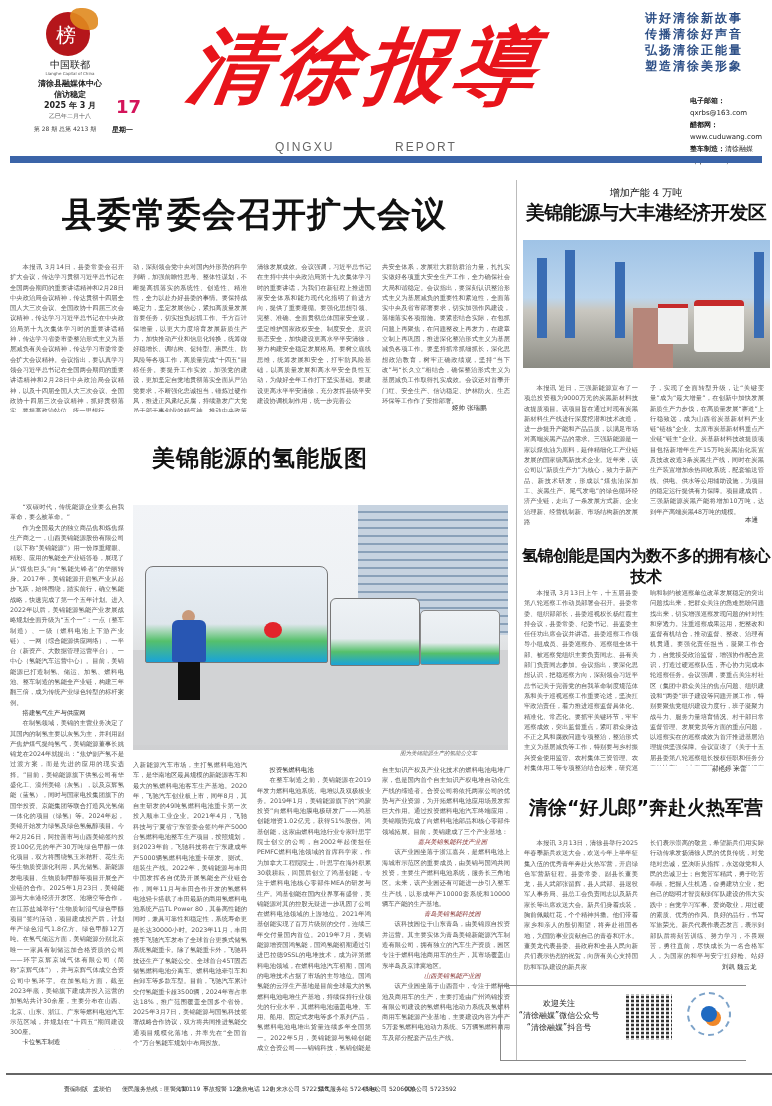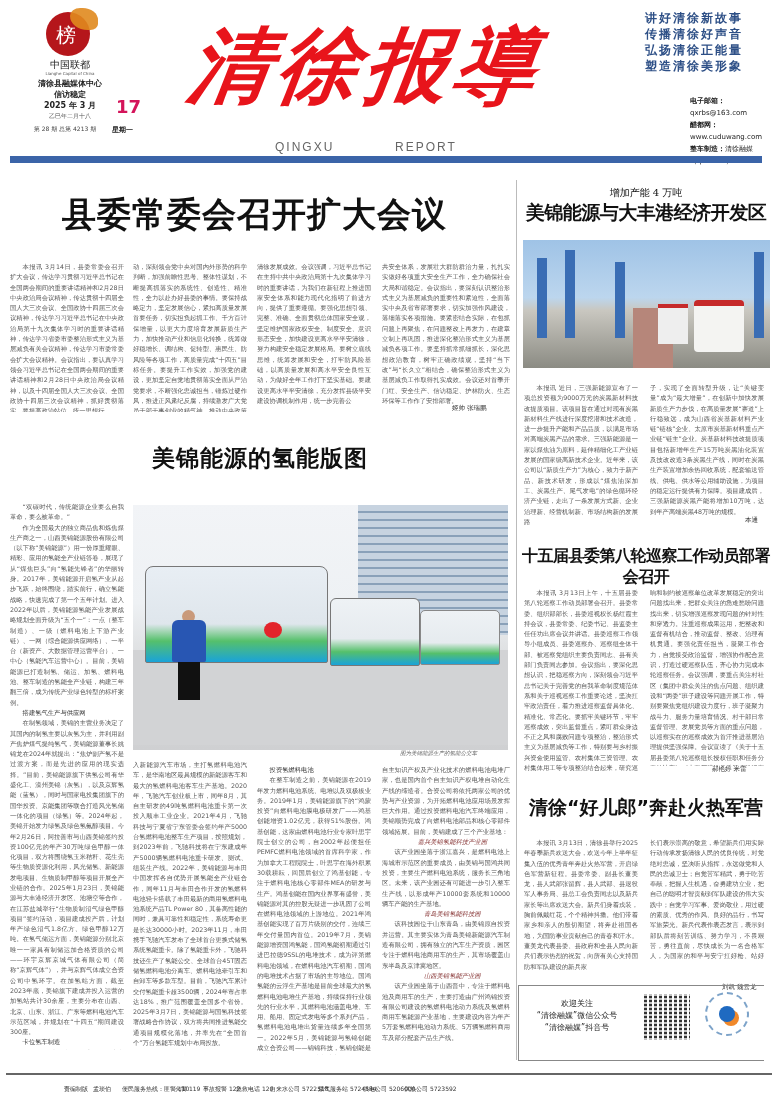--- a/index.html
+++ b/index.html
@@ -61,21 +61,21 @@
   .person .coat { position: absolute; left: 0; top: 10px; width: 34px; height: 42px; background: #2856b3; border-radius: 6px 6px 2px 2px; }
   .person .head { position: absolute; left: 10px; top: 0; width: 13px; height: 13px; border-radius: 50%; background: #c99a7b; }
   .person .legs { position: absolute; left: 6px; top: 52px; width: 22px; height: 38px; background: #111; }
   .caption { left: 400px; top: 750px; font-size: 5.5px; color: #666; font-family: "DejaVu Serif", serif; font-style: italic; }
 
   .h-right2 { left: 520px; top: 546px; width: 252px; text-align: center; font-size: 16px; font-weight: bold; color: #111; letter-spacing: -0.5px; }
   .h-right3 { left: 520px; top: 795px; width: 252px; text-align: center; font-size: 19px; font-weight: bold; color: #111; }
 
   .divider-v { background: #bbb; width: 1px; }
 
-  .promo { left: 518px; top: 985px; width: 246px; height: 76px; border: 1px solid #888; border-right: none; }
+  .promo { left: 500px; top: 985px; width: 246px; height: 76px; border: 1px solid #888; border-right: none; }
   .promo .txt { position: absolute; left: 8px; top: 12px; width: 100px; text-align: center; font-size: 8px; line-height: 12px; color: #222; }
   .promo .qr { position: absolute; left: 125px; top: 8px; width: 46px; height: 46px; background: repeating-linear-gradient(90deg, #111 0 3px, #fff 3px 5px), #fff; opacity: 0.85; }
   .promo .qr::after { content: ""; position: absolute; left: 0; top: 0; width: 100%; height: 100%; background: repeating-linear-gradient(0deg, rgba(255,255,255,0.7) 0 2px, transparent 2px 4px); }
   .promo .qr2 { position: absolute; left: 186px; top: 6px; width: 44px; height: 44px; border-radius: 50%; border: 2px dashed #7da3c9; }
   .promo .qr2::after { content: ""; position: absolute; left: 12px; top: 12px; width: 16px; height: 16px; border-radius: 50%; background: #1f6ac1; box-shadow: 4px 4px 0 #f0882a; }
 
   .footer-bar { left: 6px; top: 1073px; width: 766px; height: 2px; background: #666; }
   .footer { left: 0; top: 1085px; width: 772px; font-size: 6px; color: #333; }
   .footer span { position: absolute; white-space: nowrap; }
 </style>
@@ -187,37 +187,37 @@
 <div class="abs body-col" style="left:382px; top:765px; width:128px; height:290px;">
   <p style="text-indent:0">自主知识产权及产业化技术的燃料电池电堆厂家，也是国内首个自主知识产权电堆自动化生产线的缔造者。合资公司将依托两家公司的优势与产业资源，为开拓燃料电池应用场景发挥巨大作用。通过投资燃料电池汽车终端应用，美锦顺势完成了向燃料电池部品和核心零部件领域拓展。目前，美锦建成了三个产业基地：</p>
   <p style="text-align:center; color:#8a3a3a; font-style:italic;">嘉兴美锦氢能科技产业园</p>
   <p>该产业园坐落于浙江嘉兴，是燃料电池上海城市示范区的重要成员，由美锦与国鸿共同投资，主要生产燃料电池系统，服务长三角地区。未来，该产业园还有可能进一步引入整车生产线，以形成年产10000套系统和10000辆车产能的生产基地。</p>
   <p style="text-align:center; color:#8a3a3a; font-style:italic;">青岛美锦氢能科技园</p>
   <p>该科技园位于山东青岛，由美锦原自投资并运营。其主要实体为青岛美锦新能源汽车制造有限公司，拥有独立的汽车生产资质，园区专注于燃料电池商用车的生产，其市场覆盖山东半岛及京津冀地区。</p>
   <p style="text-align:center; color:#8a3a3a; font-style:italic;">山西美锦氢能产业园</p>
   <p>该产业园坐落于山西晋中，专注于燃料电池及商用车的生产，主要打造由广州鸿锦投资有限公司建设的氢燃料电池动力系统及氢燃料商用车氢能源产业基地，主要建设内容为年产5万套氢燃料电池动力系统、5万辆氢燃料商用车及部分配套产品生产线。</p>
 </div>
 
-<div class="abs h-right2">十五届县委第八轮巡察工作动员部署会召开</div>
+<div class="abs h-right2">氢锦创能是国内为数不多的拥有核心技术</div>
 <div class="abs body-col" style="left:524px; top:588px; width:114px; height:185px;">
     <p>本报讯 3月13日上午，十五届县委第八轮巡察工作动员部署会召开。县委常委、组织部部长，县委巡视权长杨红霞主持会议，县委常委、纪委书记、县监委主任任功出席会议并讲话。县委巡察工作领导小组成员、县委巡察办、巡察组全体干部、被巡察党组织主要负责同志、县有关部门负责同志参加。会议指出，要深化思想认识，把稳巡察方向，深刻领会习近平总书记关于完善党的自我革命制度规范体系和关于巡视巡察工作重要论述，坚决扛牢政治责任，着力推进巡察监督具体化、精准化、常态化。要抓牢关键环节，牢牢巡察成效，突出监督重点，紧盯群众身边不正之风和腐败问题专项整治，整治形式主义为基层减负等工作，特别要与乡村振兴资金使用监管、农村集体三资管理、农村集体用工等专项整治结合起来，研究巡察工作方式，把影</p>
   </div>
 <div class="abs body-col" style="left:650px; top:588px; width:114px; height:178px;">
     <p style="text-indent:0">响和制约被巡察单位改革发展稳定的突出问题找出来，把群众关注的急难愁盼问题找出来，切实增强巡察发现问题的针对性和穿透力。注重巡察成果运用，把整改和监督有机结合，推动监督、整改、治理有机贯通。要强化责任担当，凝聚工作合力，自觉接受政治监督，增强协作配合意识，打造过硬巡察队伍，齐心协力完成本轮巡察任务。会议强调，要重点关注村社区（集团中群众关注的焦点问题、组织建设和“两委”班子建设等问题开展工作，特别要聚焦党组织建设力度行，班子凝聚力战斗力、服务力量培育情况、村干部日常监督管理、发展党员等方面的重点问题，以巡察实在的巡察成效为首汗推进基层治理提供坚强保障。会议宣读了《关于十五届县委第八轮巡察组长授权任职和任务分工的决定》《十五届清徐县委第八轮巡察工作方案》。</p>
   </div>
 <div class="abs" style="left:712px; top:765px; font-size:6.5px; color:#333;">郝艳婷 米雷</div>
 
 <div class="abs h-right3">清徐“好儿郎”奔赴火热军营</div>
 <div class="abs body-col" style="left:524px; top:838px; width:114px; height:135px;">
     <p>本报讯 3月13日，清徐县举行2025年春季新兵欢送大会，欢送今年上半年征集入伍的优秀青年奔赴火热军营，开启绿色军营新征程。县委常委、副县长董美龙，县人武部张留辉，县人武部、县退役军人事务局、县总工会负责同志以及新兵家长等出席欢送大会。新兵们身着戎装，胸前佩戴红花，个个精神抖擞。他们带着家乡和亲人的殷切期望，将奔赴祖国各地，为国防事业贡献自己的青春和汗水。董美龙代表县委、县政府和全县人民向新兵们表示热烈的祝贺，向所有关心支持国防和军队建设的新兵家</p>
   </div>
 <div class="abs body-col" style="left:650px; top:838px; width:114px; height:125px;">
     <p style="text-indent:0">长们表示崇高的敬意，希望新兵们用实际行动传承发扬清徐人民的优良传统，对党绝对忠诚，坚决听从指挥，永远做党和人民的忠诚卫士；自觉苦军精武，勇于吃苦奉献，把握人生机遇，奋勇建功立业，把自己的聪明才智贡献到军队建设的伟大实践中；自觉学习军事、爱岗敬业，用过硬的素质、优秀的作风、良好的品行，书写军旅荣光。新兵代表作表态发言，表示到部队后将刻苦训练、努力学习，不畏艰苦，勇往直前，尽快成长为一名合格军人，为国家的和平与安宁扛好枪、站好岗。</p>
   </div>
-<div class="abs" style="left:722px; top:983px; font-size:6.5px; color:#333;text-align:right;">刘凯 魏云龙</div>
+<div class="abs" style="left:722px; top:963px; font-size:6.5px; color:#333;text-align:right;">刘凯 魏云龙</div>
 
 <div class="abs promo">
   <div class="txt">
     <div>欢迎关注</div>
     <div>“清徐融媒”微信公众号</div>
     <div>“清徐融媒”抖音号</div>
   </div>
   <div class="qr"></div>
   <div class="qr2"></div>
 </div>

